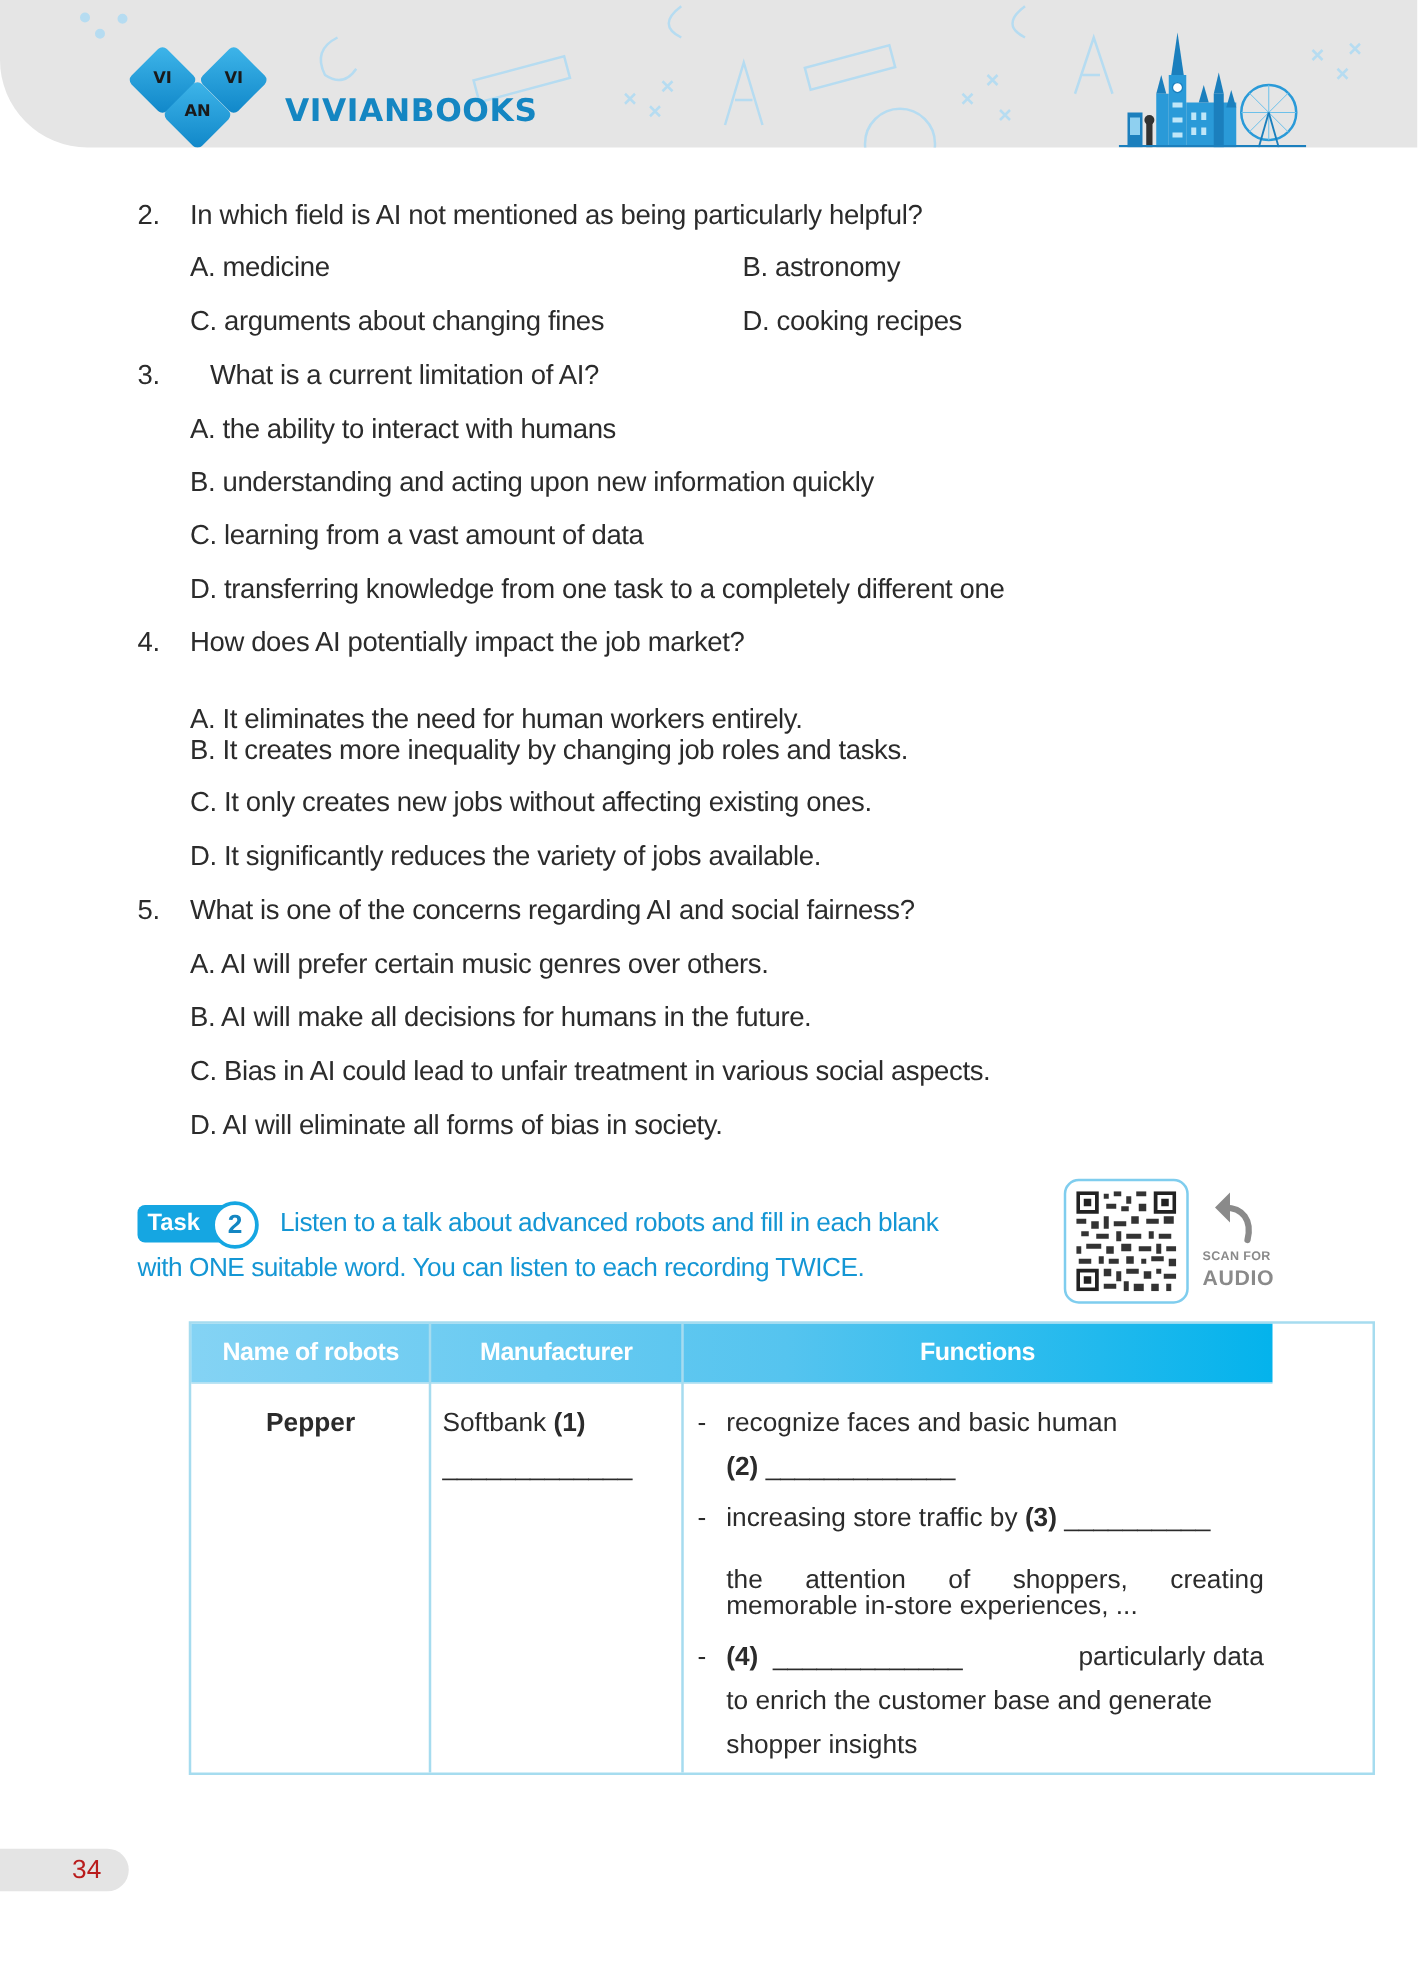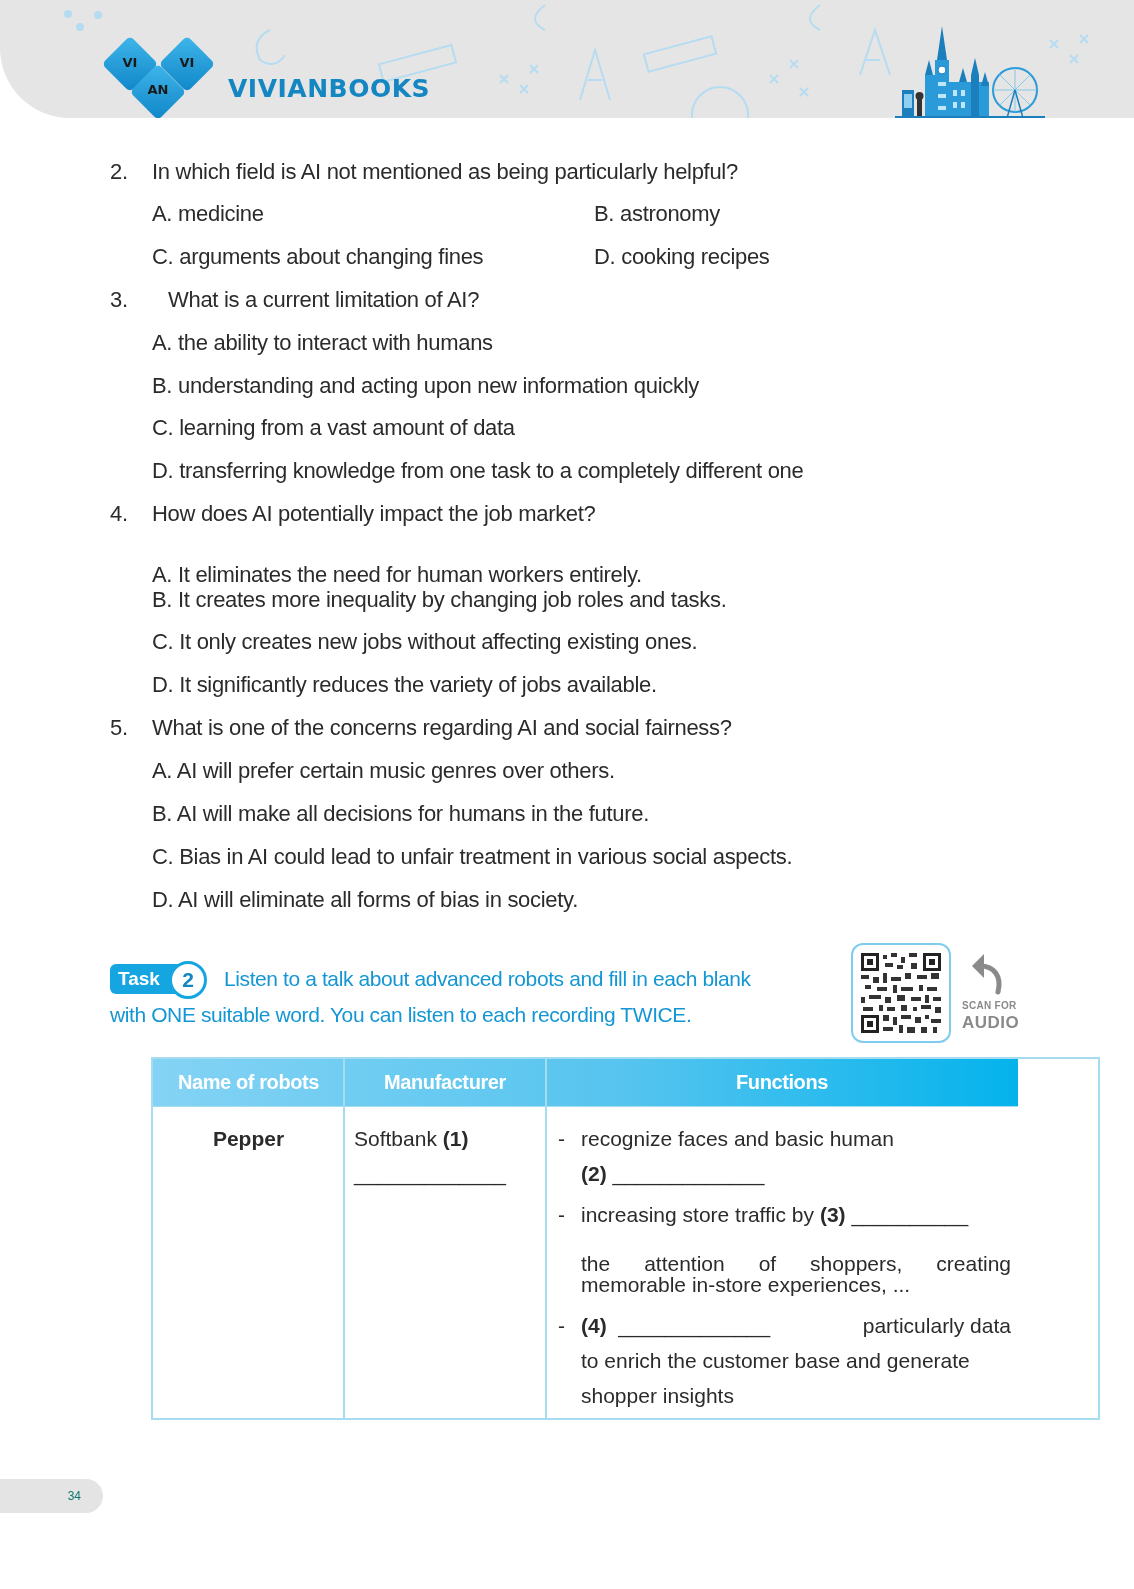--- a/index.html
+++ b/index.html
@@ -79,21 +79,21 @@
   .bold { font-weight: bold; }
   .bullet { position: absolute; left: 405px; }
   .fn-line { position: absolute; left: 428px; white-space: nowrap; }
   .justify { width: 430px; display: flex; justify-content: space-between; }
 
   
   .pagenum {
     position: absolute; left: 0; top: 1479px; width: 103px; height: 34px;
     background: #e4e4e4; border-top-right-radius: 17px; border-bottom-right-radius: 17px;
   }
-  .pagenum span { position: absolute; right: 22px; top: 0; line-height: 34px; font-size: 12px; color: #0f766e; }
+  .pagenum span { position: absolute; right: 22px; top: 0; line-height: 34px; font-size: 21px; color: #b91c1c; }
 </style>
 </head>
 <body>
 
 <div class="banner">
   <svg class="deco" width="1134" height="118">
     <g fill="none" stroke="#b6dcf1" stroke-width="2">
       <circle cx="68" cy="14" r="3" fill="#b6dcf1"></circle>
         <circle cx="98" cy="15" r="3" fill="#b6dcf1"></circle>
         <circle cx="80" cy="27" r="3" fill="#b6dcf1"></circle>

